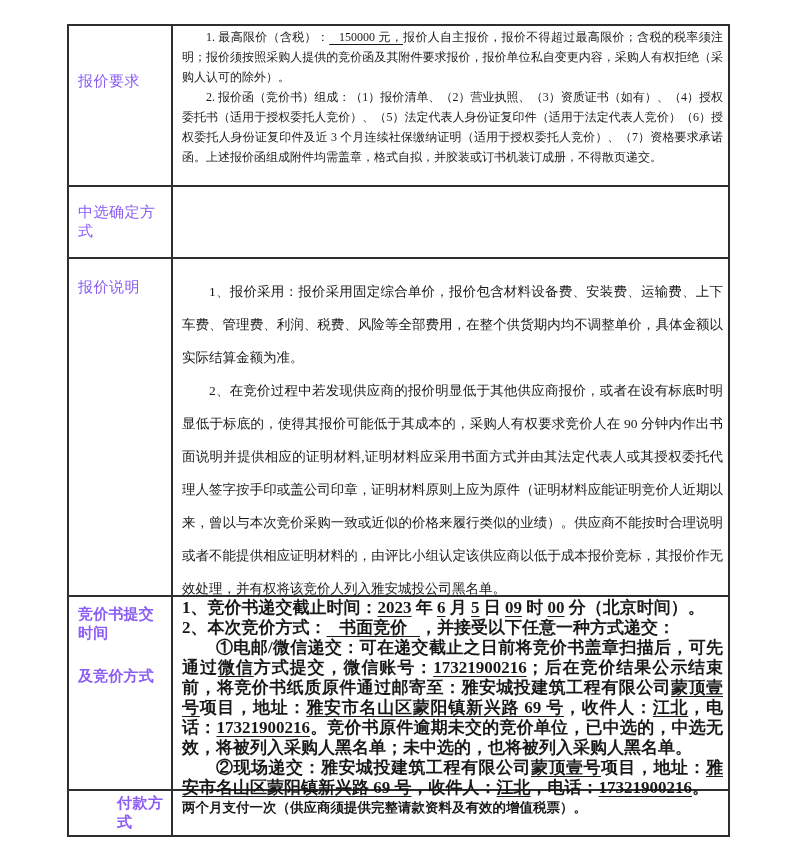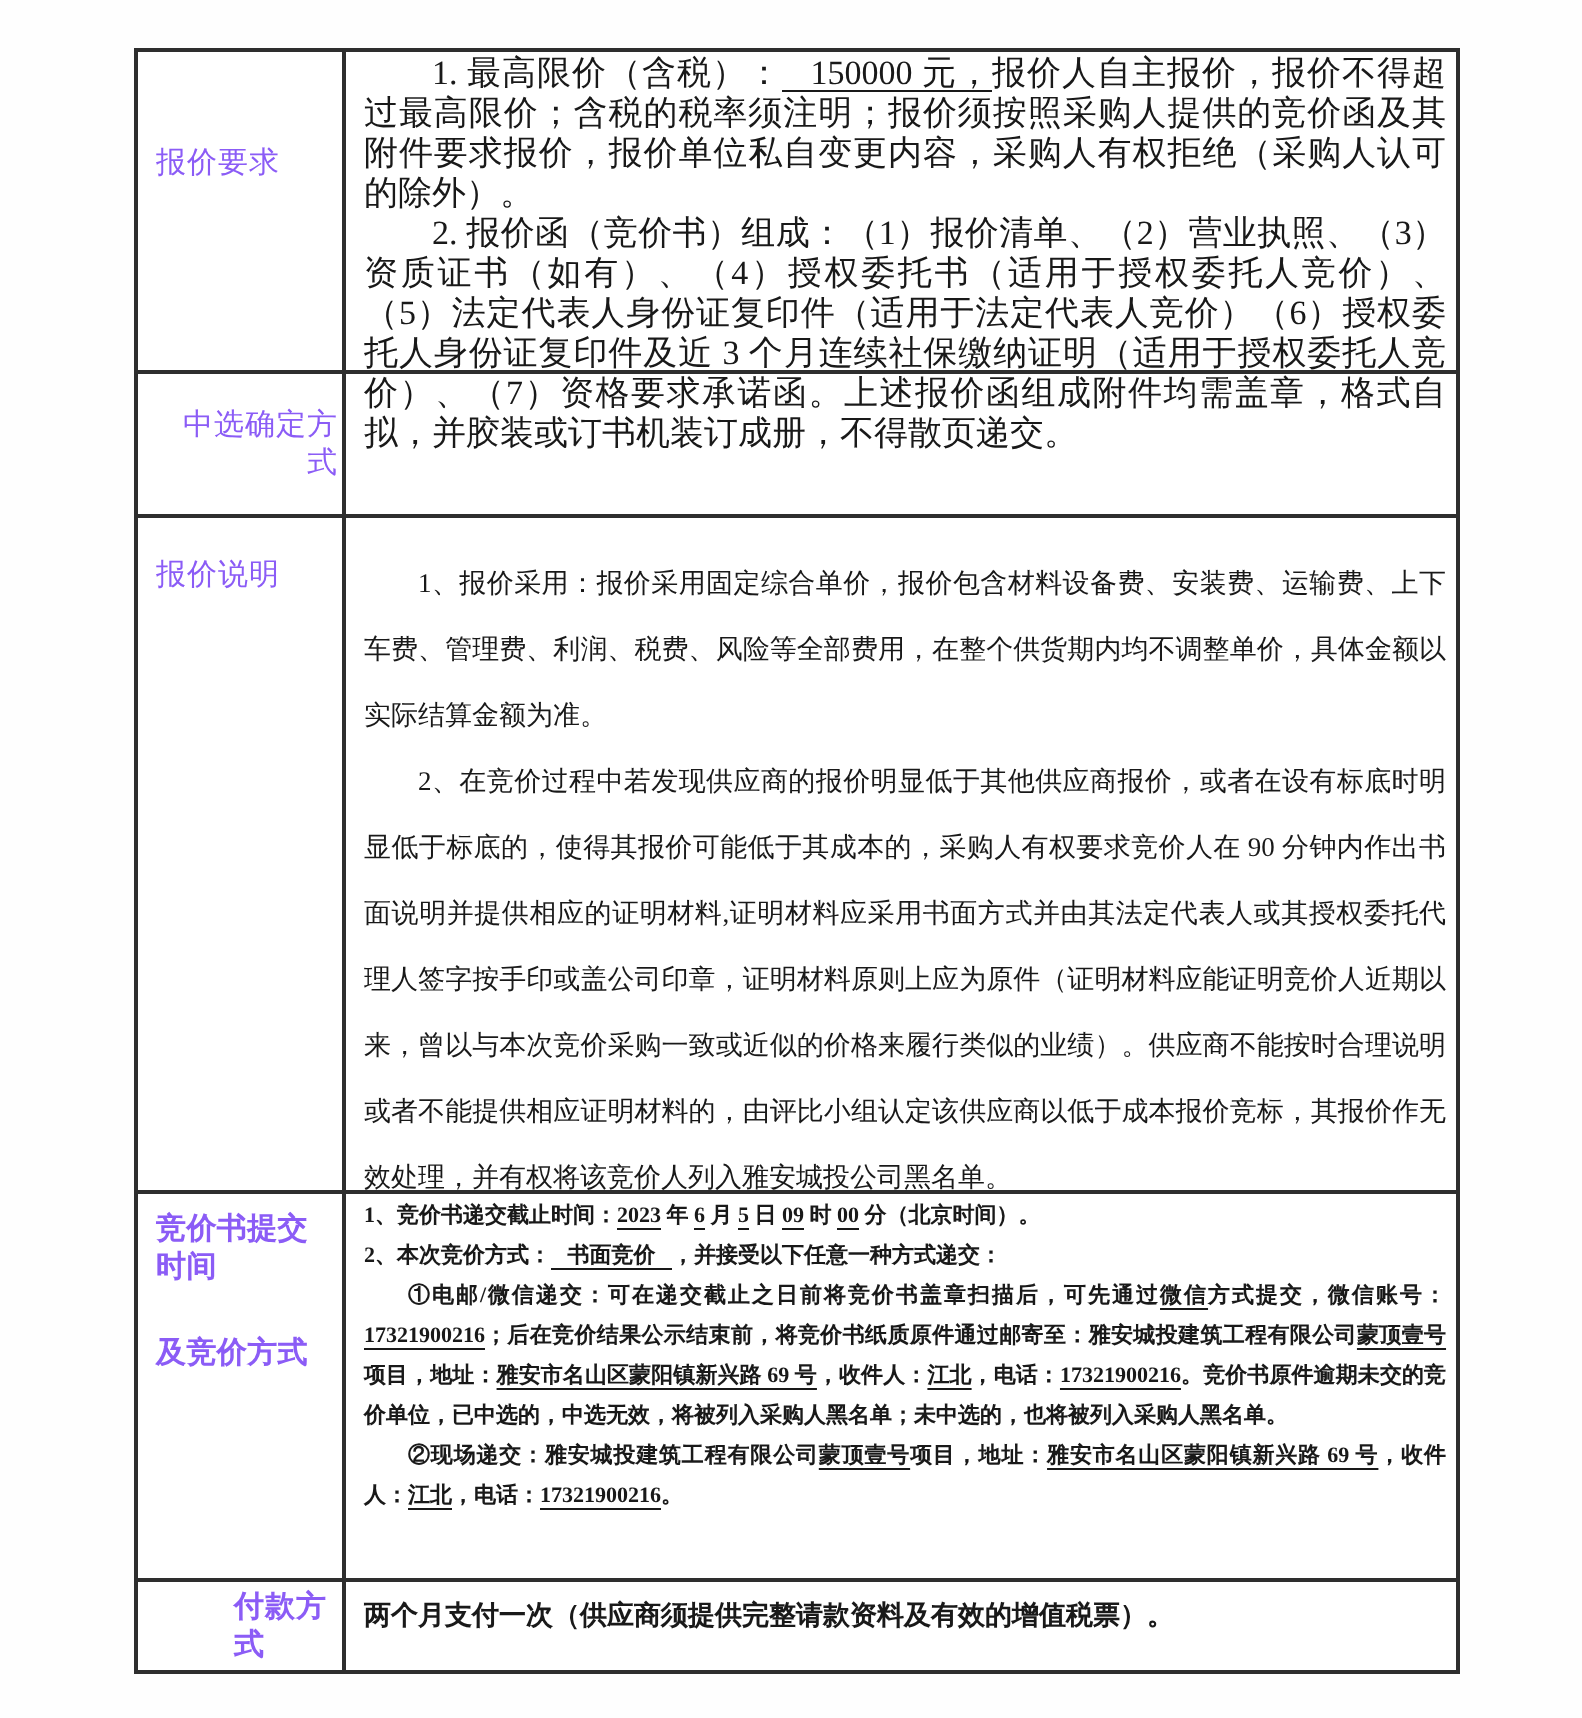--- a/index.html
+++ b/index.html
@@ -37,31 +37,31 @@
 
   
   .r1 { height:161px; }
   .r2 { height:72px;  }
   .r3 { height:338px; }
   .r4 { height:194px; }
   .r5 { height:44px;  }
 
   
   .lc1 { padding-top:46px; }
-  .lc2 { display:flex; align-items:center;text-align:right; }
+  .lc2 { display:flex; align-items:center; }
   .lc3 { padding-top:19px; }
   .lc4 { padding-top:8px; font-weight:bold; letter-spacing:0.2px; }
   .lc4 .lbl-line2 { margin-top:24px; }
   .lc5 { display:flex; align-items:center; font-weight:bold;padding-left:48px; }
 
   
-  .cc1 { font-size:17px; line-height:20px; }
+  .cc1 { font-size:12px; line-height:20px; }
   .cc2 { font-size:13.5px; line-height:23.5px; padding-top:2px; }
   .cc3 { font-size:13.5px; line-height:33px; padding-top:16px; }
-  .cc4 { font-size:11px; line-height:20px; font-weight:bold; }
+  .cc4 { font-size:17px; line-height:20px; font-weight:bold; }
   .cc5 { font-size:13.5px; line-height:20px; font-weight:bold; padding-top:7px; }
 </style>
 </head>
 <body>
 
 <div class="doc-table">
 
   <div class="row r1">
     <div class="label-cell lc1">
       <span>报价要求</span>

